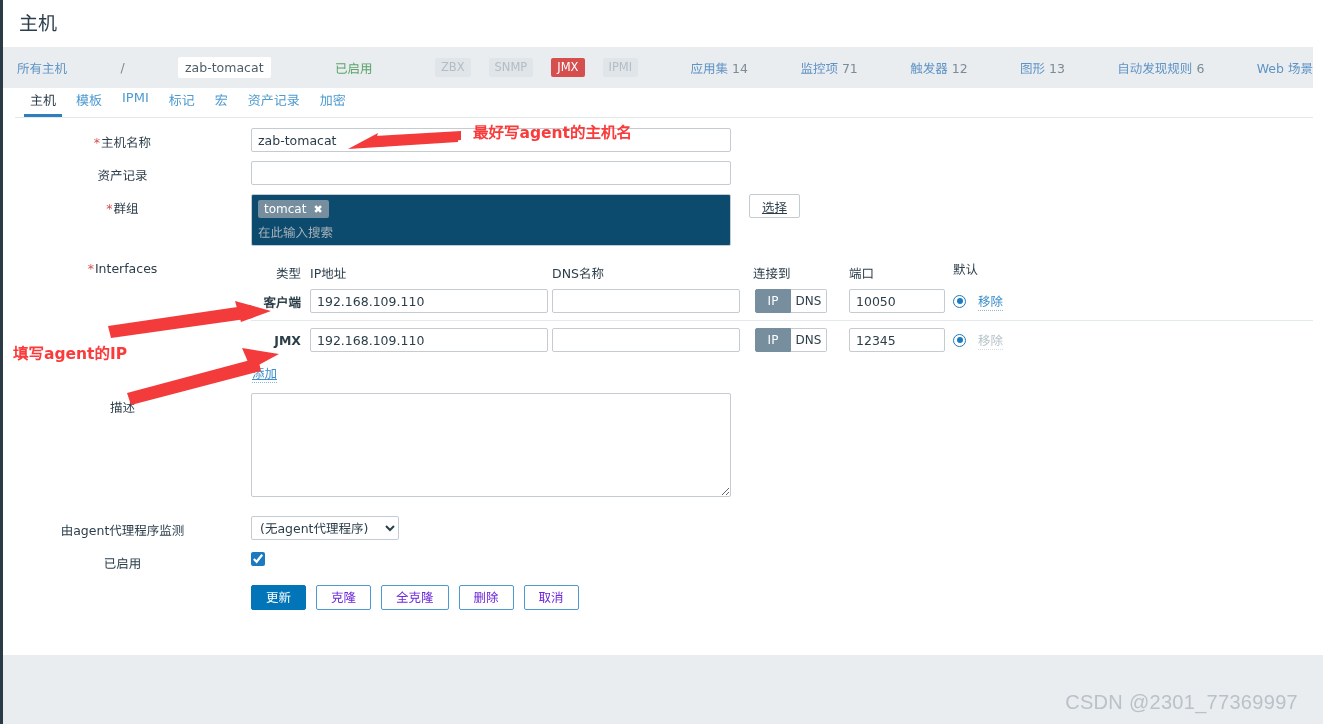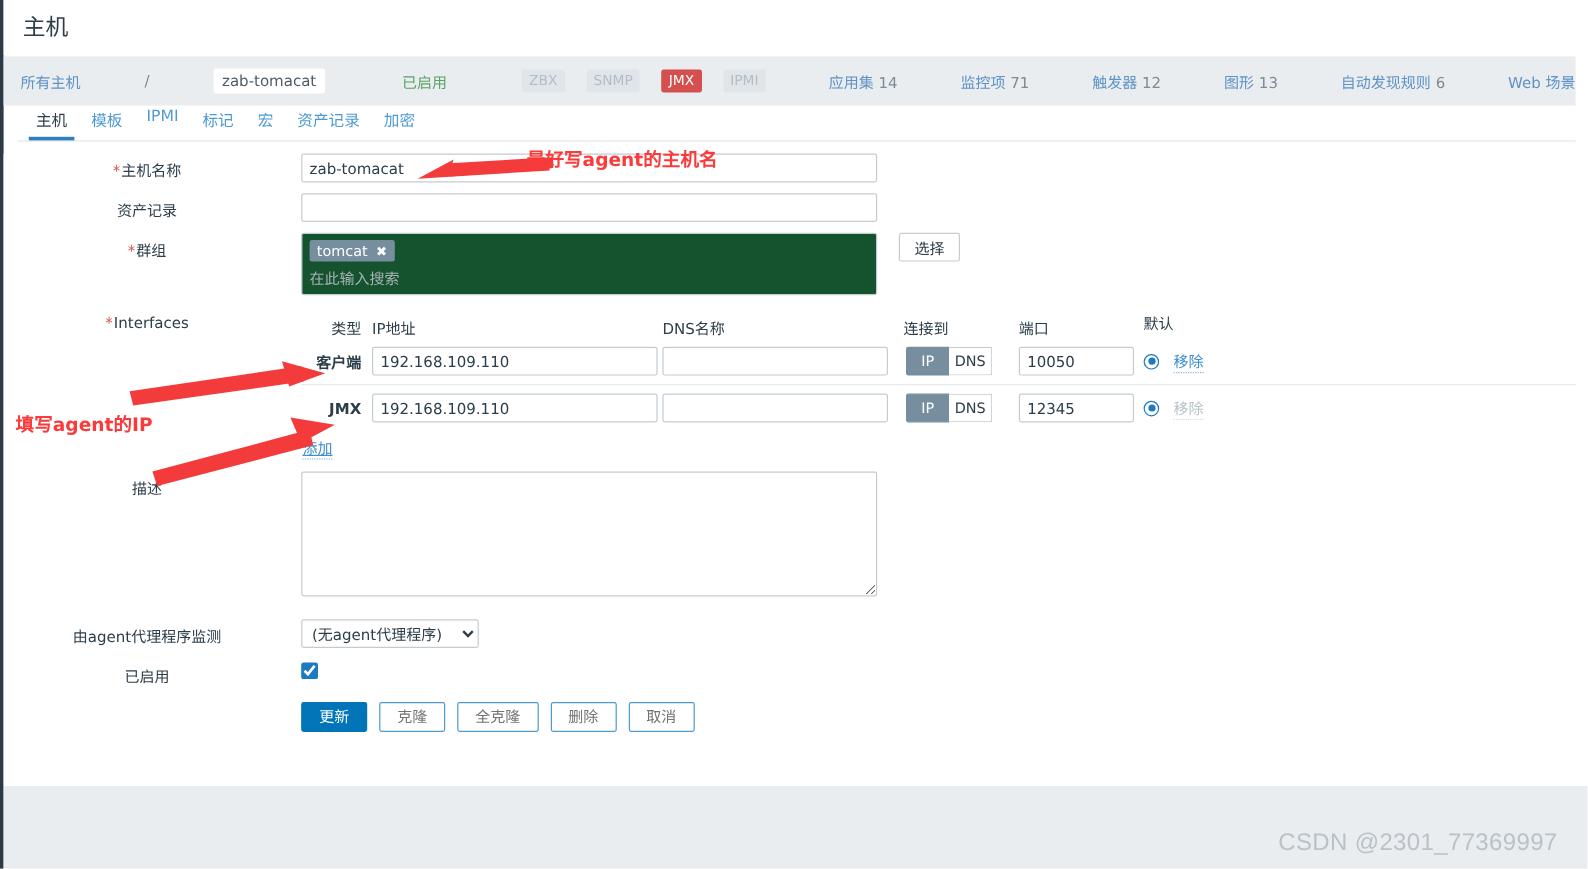--- a/index.html
+++ b/index.html
@@ -160,21 +160,21 @@
     border-radius: 2px;
   }
   .w-main { width: 480px; }
 
   
   .multiselect {
     width: 480px;
     min-height: 44px;
     border: 1px solid #c4ccd2;
     border-radius: 2px;
-    background: #14532d;
+    background: #0c4a6e;
     padding: 5px 6px 4px 6px;
   }
   .ms-tag {
     display: inline-flex;
     align-items: center;
     background: #768e9e;
     color: #fff;
     font-size: 12px;
     padding: 2px 6px;
     border-radius: 2px;
@@ -195,20 +195,21 @@
     padding: 0 12px;
     border: 1px solid #c4ccd2;
     background: #fff;
     color: #2c3e4a;
     font-size: 12.5px;
     border-radius: 2px;
     cursor: pointer;
     font-family: "DejaVu Sans", "Liberation Sans", sans-serif;
     margin-left: 18px;
     margin-top: 0px;
+    text-decoration: underline;
   }
 
   
   .iface-wrap { width: 790px; }
   .iface-head {
     display: flex;
     font-size: 12.5px;
     color: #2c3e4a;
     padding-top: 3px;
   }
@@ -337,21 +338,21 @@
     line-height: 23px;
   }
   .btn-primary {
     background: #0275b8;
     border: 1px solid #0275b8;
     color: #fff;
   }
   .btn-secondary {
     background: #fff;
     border: 1px solid #4d9ad0;
-    color: #737373;
+    color: #6d28d9;
   }
 
   
   .bottom-fill {
     position: absolute;
     left: 0; top: 655px;
     width: 1320px; height: 69px;
     background: #e9edf0;
   }
   .watermark {
@@ -365,21 +366,21 @@
 
   
   .anno {
     position: absolute;
     color: #fb3b3b;
     font-weight: bold;
     font-size: 15.5px;
     white-space: nowrap;
     pointer-events: none;
   }
-  #anno1 { left: 436px; top: 120px; text-align: right; }
+  #anno1 { left: 470px; top: 120px; text-align: right; }
   #anno2 { left: 10px;  top: 341px; }
   .anno-svg {
     position: absolute;
     left: 0; top: 0;
     width: 1323px; height: 724px;
     pointer-events: none;
   }
 </style>
 </head>
 <body>

